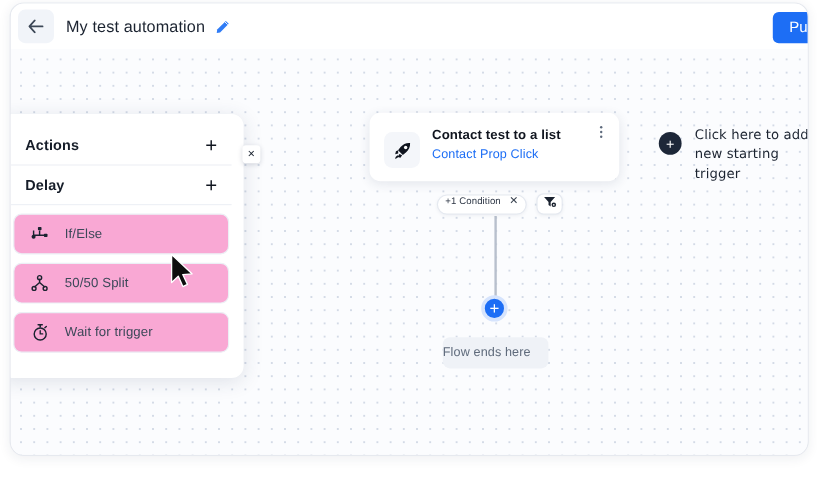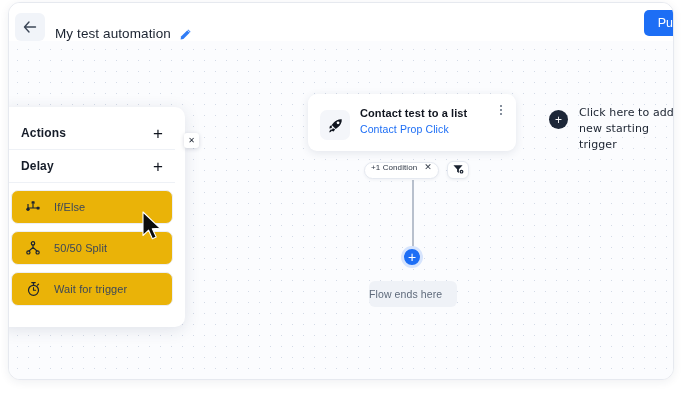--- a/index.html
+++ b/index.html
@@ -21,21 +21,21 @@
     overflow: hidden;
   }
 
   
   .header {
     position: absolute;
     left: 0; top: 0;
     width: 100%; height: 38px;
     background: #ffffff;
     display: flex;
-    align-items: flex-end;
+    align-items: center;
     padding-left: 6px;
     z-index: 40;
   }
   .back-btn {
     width: 30px; height: 28px;
     display: flex; align-items: center; justify-content: center;
     border-radius: 6px;
     background: #f1f4f9;
     cursor: pointer;
   }
@@ -77,22 +77,22 @@
     right: 0; bottom: 0;
     background-color: #fbfcfe;
     background-image: radial-gradient(#d3dae6 0.9px, transparent 0.9px);
     background-size: 11px 11px;
     background-position: 3px 3px;
   }
 
   
   .panel {
     position: absolute;
-    left: -10px; top: 66px;
-    width: 186px;
+    left: -10px; top: 54px;
+    width: 204px;
     background: #ffffff;
     border-radius: 10px;
     box-shadow: 0 3px 16px rgba(40,55,90,0.13);
     padding: 10px 0 14px 0;
     z-index: 30;
   }
   .panel-close {
     position: absolute;
     right: -14px; top: 26px;
     width: 15px; height: 15px;
@@ -128,21 +128,21 @@
     user-select: none;
   }
   .sec-toggle.minus { color: #2f7cf6; font-weight: 500; }
 
   .opt-list { margin-top: 4px; }
   .opt-item {
     margin: 7px 12px;
     height: 34px;
     border: 1px solid #eceff5;
     border-radius: 7px;
-    background: #eab308;
+    background: #f9a8d4;
     display: flex;
     align-items: center;
     padding-left: 12px;
     cursor: pointer;
   }
   .opt-icon {
     width: 18px; height: 18px;
     display: flex; align-items: center; justify-content: center;
     flex: 0 0 18px;
   }

